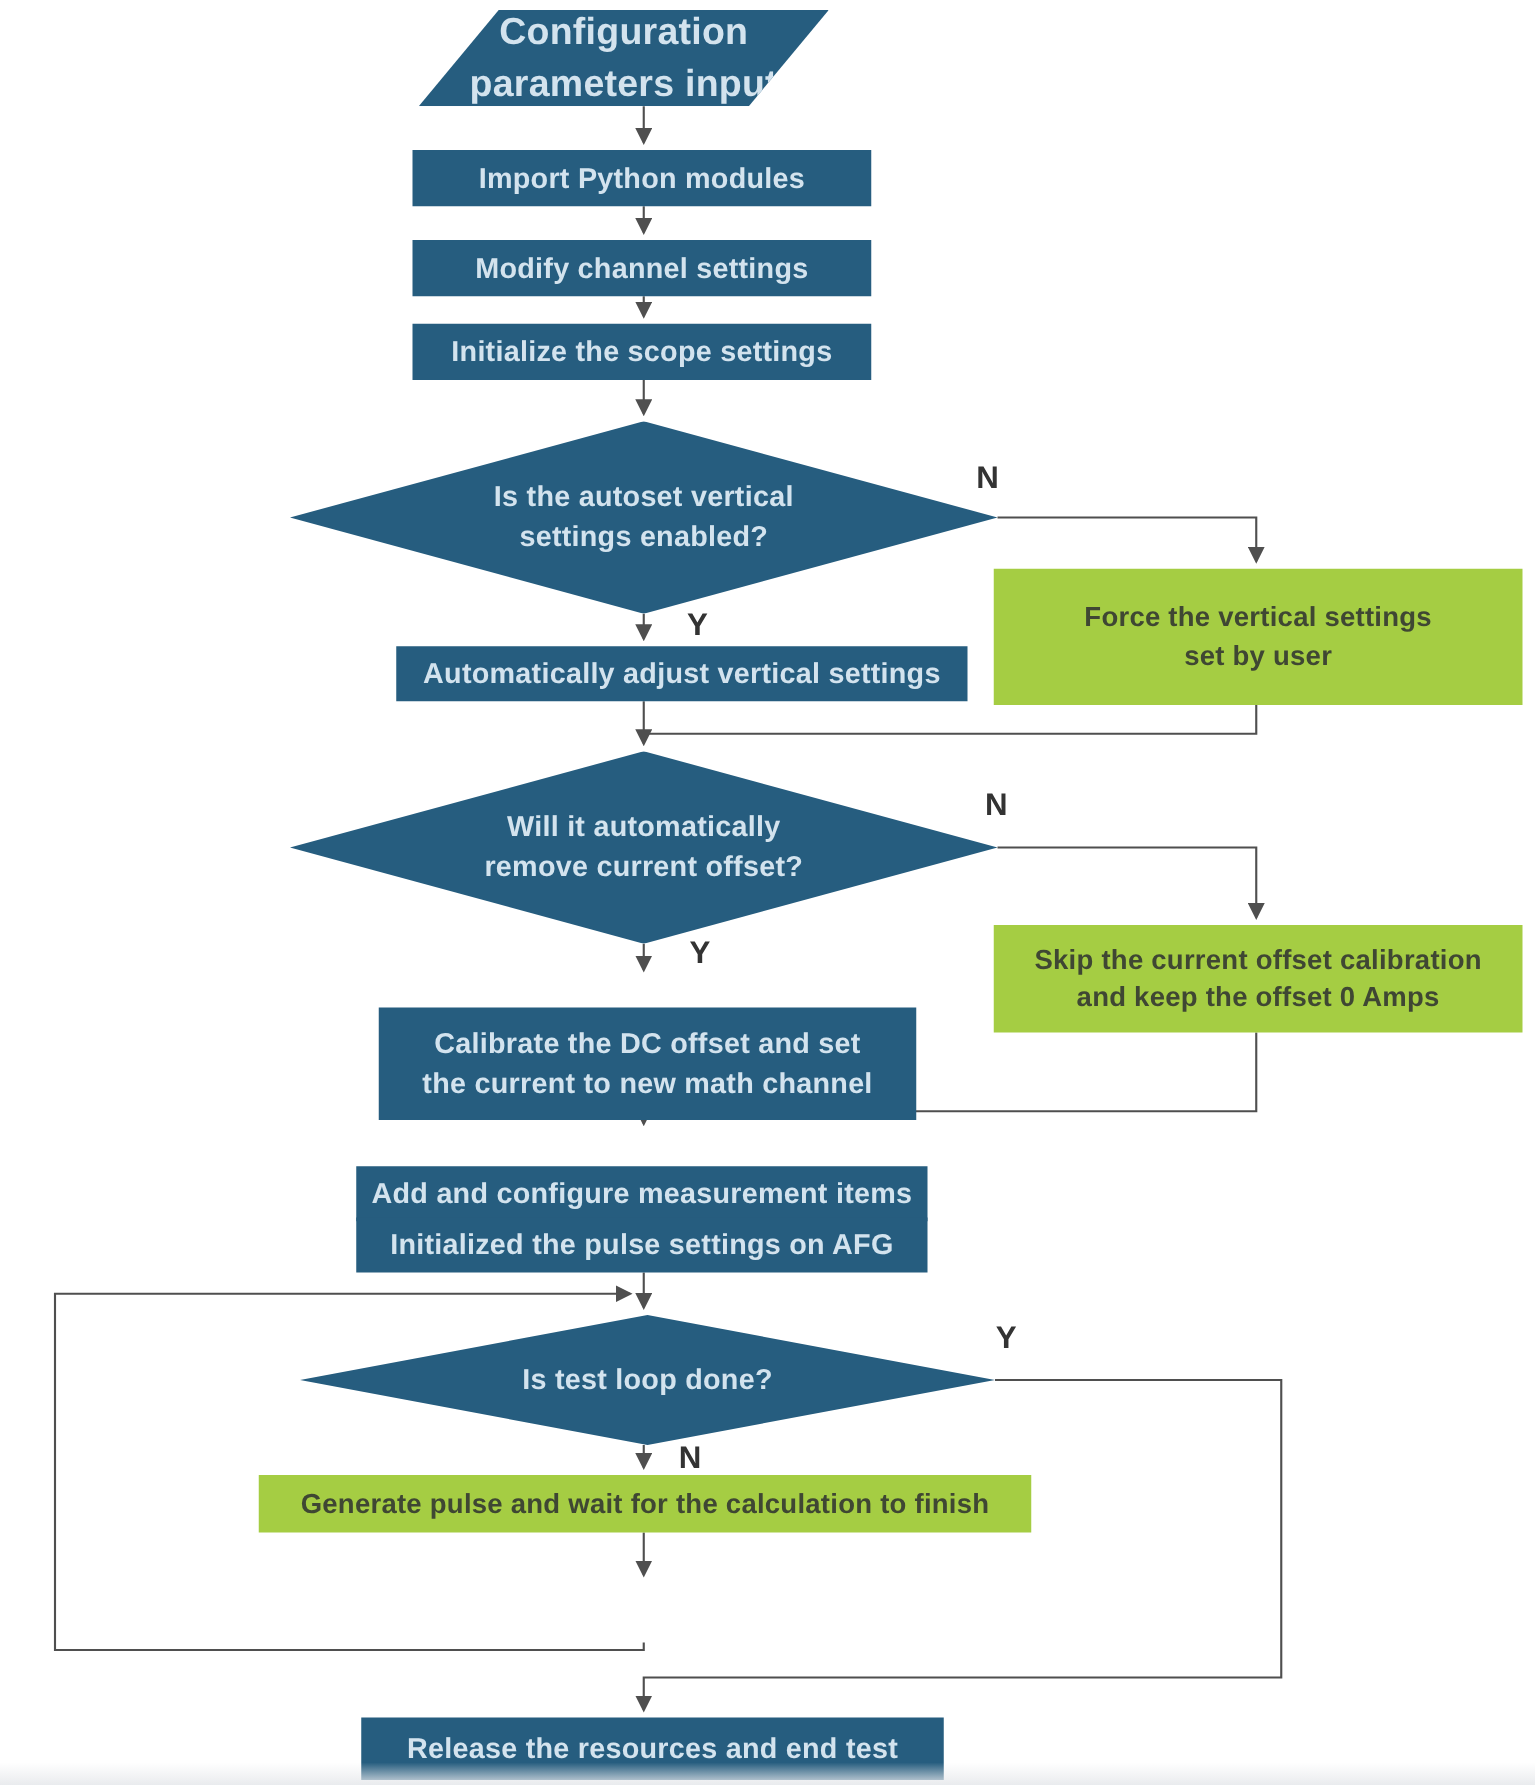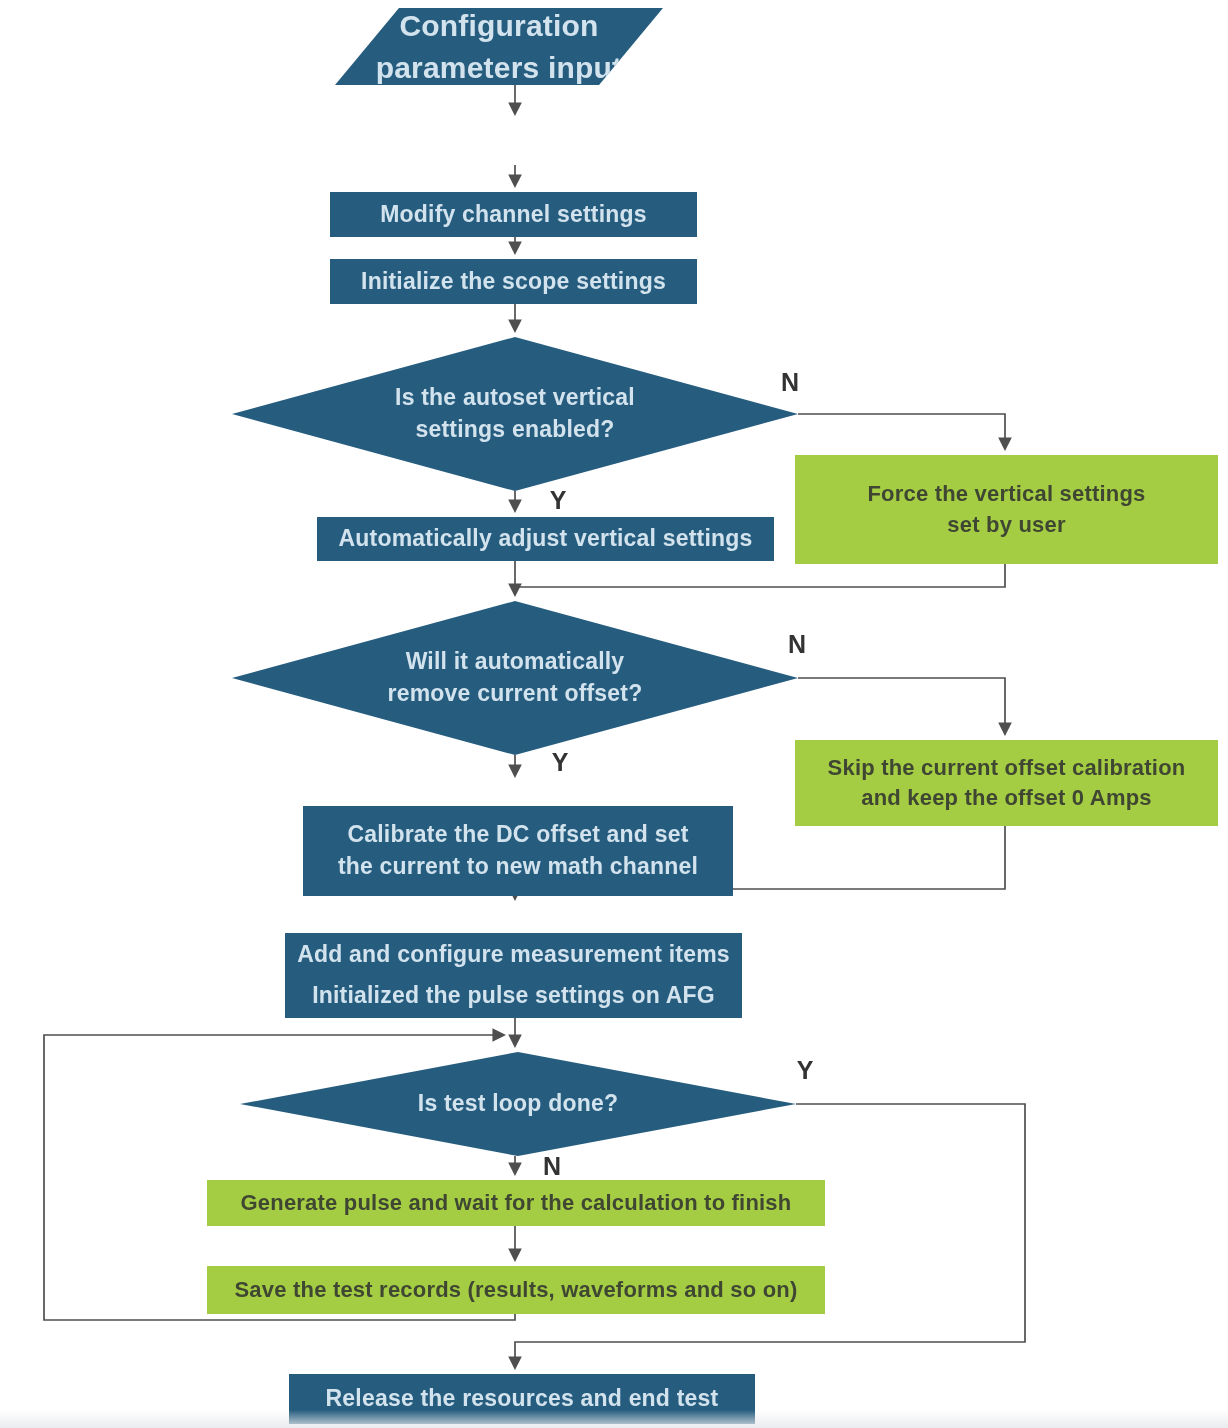--- a/index.html
+++ b/index.html
@@ -104,20 +104,21 @@
       <path marker-end="url(#arrowhead)" d="M515 1156 L515 1174"></path>
       <path marker-end="url(#arrowhead)" d="M515 1226 L515 1260"></path>
       <path marker-end="url(#arrowhead)" d="M515 1314 L515 1320 L44 1320 L44 1035 L504 1035"></path>
       <path marker-end="url(#arrowhead)" d="M796 1104 L1025 1104 L1025 1342 L515 1342 L515 1368"></path>
     </g>
   </svg>
 
   <div class="node io" style="left:335px; top:8px; width:328px; height:77px;">Configuration
 parameters input</div>
 
+  <div class="node proc" style="left:330px; top:120px; width:367px; height:45px;">Import Python modules</div>
 
   <div class="node proc" style="left:330px; top:192px; width:367px; height:45px;">Modify channel settings</div>
 
   <div class="node proc" style="left:330px; top:259px; width:367px; height:45px;">Initialize the scope settings</div>
 
   <div class="node diamond" style="left:232px; top:337px; width:566px; height:154px;">Is the autoset vertical
 settings enabled?</div>
 
   <div class="branch-label" style="left:775px; top:368px;">N</div>
 
@@ -146,18 +147,17 @@
   <div class="node proc" style="left:285px; top:974px; width:457px; height:44px;">Initialized the pulse settings on AFG</div>
 
   <div class="node diamond" style="left:240px; top:1052px; width:556px; height:104px;">Is test loop done?</div>
 
   <div class="branch-label" style="left:790px; top:1056px;">Y</div>
 
   <div class="branch-label" style="left:537px; top:1152px;">N</div>
 
   <div class="node green" style="left:207px; top:1180px; width:618px; height:46px;">Generate pulse and wait for the calculation to finish</div>
 
-  <div class="node green" style="left:207px; top:1266px; width:618px; height:48px;">Save the test records (results, waveforms and so on)</div>
 
   <div class="node proc" style="left:289px; top:1374px; width:466px; height:50px;">Release the resources and end test</div>
 
   <div class="bottom-fade"></div>
 </div>
 
 </body></html>

